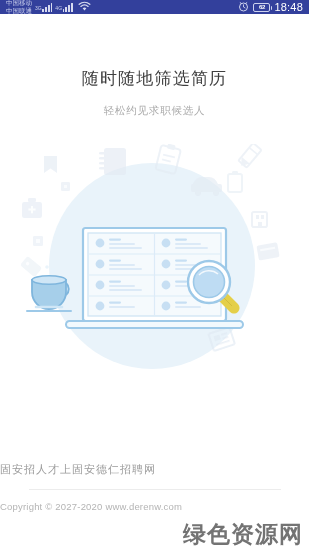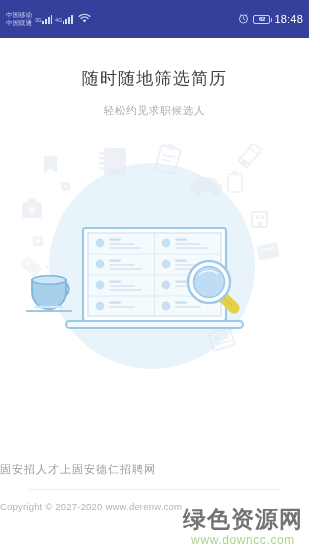--- a/index.html
+++ b/index.html
@@ -6,21 +6,21 @@
   html,body { width:309px; height:550px; }
   body {
     font-family:"Liberation Sans","DejaVu Sans",sans-serif;
     background:#ffffff;
     overflow:hidden;
     position:relative;
   }
 
   
   .statusbar{
-    height:38px; width:309px;
+    height:14px; width:309px;
     background:#33409c;
     display:flex; align-items:center;
     padding:0 6px;
     position:relative; z-index:10;
   }
   .carriers{
     display:flex; flex-direction:column;
     justify-content:center;
     line-height:8px;
     margin-right:3px;
@@ -321,14 +321,13 @@
   <div class="footer">
     <div class="brandline">固安招人才上固安德仁招聘网</div>
     <div class="divider"></div>
     <div class="copyright">Copyright © 2027-2020 www.derenw.com</div>
   </div>
 
 </div>
 
 <div class="watermark">
   <div class="wm-cn">绿色资源网</div>
-  <div class="wm-url">www.downcc.com</div>
 </div>
 
 </body></html>

